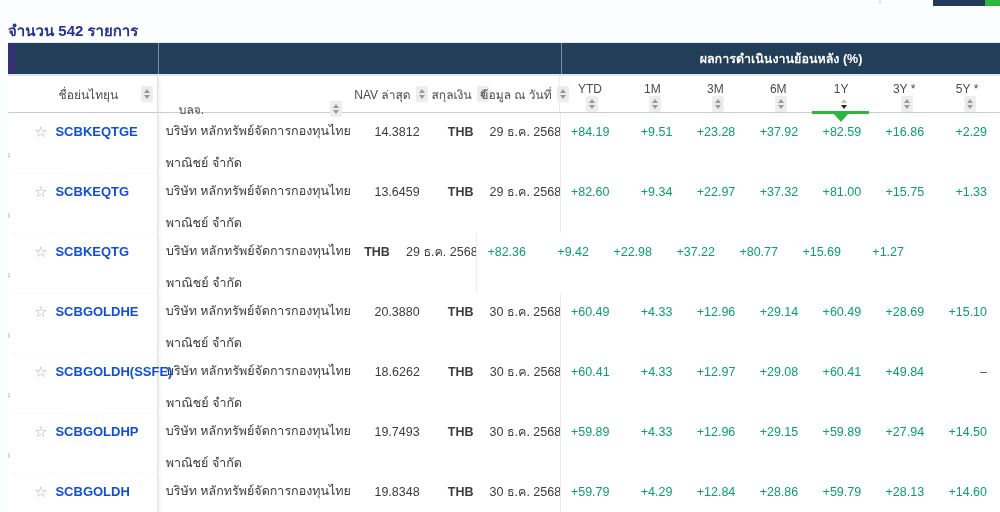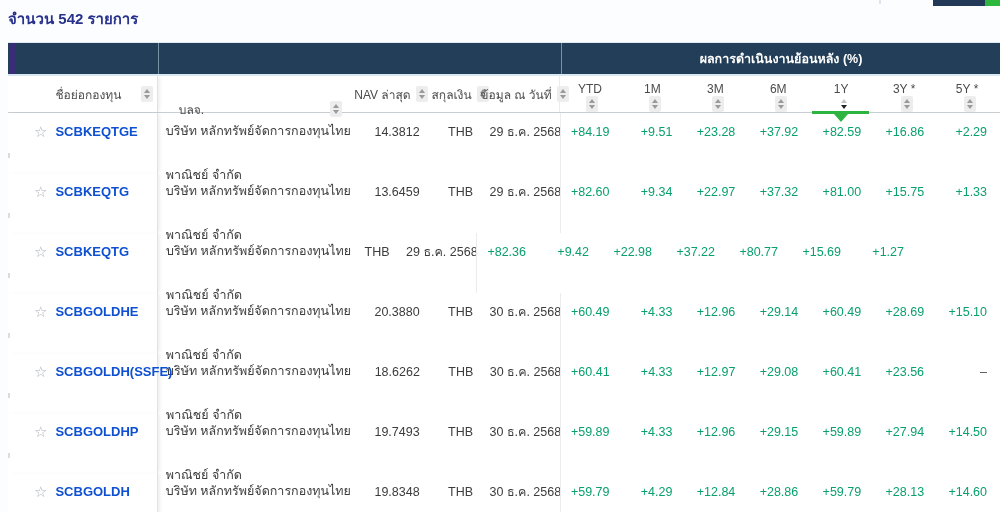--- a/index.html
+++ b/index.html
@@ -6,21 +6,21 @@
   body{width:1000px;height:512px;overflow:hidden;background:#fcfdfe;
        font-family:"Liberation Sans","DejaVu Sans",sans-serif;}
   .stage{position:relative;width:1000px;height:512px;overflow:hidden;}
 
   
   .cut{position:absolute;top:0;height:6px;}
   .cut.navy{left:933px;width:52px;background:#223a57;}
   .cut.green{left:985px;width:15px;background:#2db83d;}
   .cut.edge{left:879px;width:2px;height:4px;background:#e3e3ee;}
 
-  .title{position:absolute;left:8px;top:7px;font-size:15px;font-weight:bold;color:#28328c;}
+  .title{position:absolute;left:8px;top:19px;font-size:15px;font-weight:bold;color:#28328c;}
 
   .table{position:absolute;left:8px;top:42px;width:992px;height:470px;background:#a21caf;
          border-top:1px solid #dcebf3;}
 
   
   .ghead{display:flex;height:31px;background:#233e58;border-bottom:2px solid #d9e9f2;}
   .gcell{height:100%;}
   .gcell.c1{width:150px;position:relative;border-right:1px solid rgba(186,216,233,0.55);}
   .gcell.c2{width:402px;border-right:1px solid rgba(186,216,233,0.55);}
   .gcell.c3{flex:1;display:flex;align-items:center;justify-content:center;
@@ -60,23 +60,23 @@
 
   
   .trow{display:flex;height:60px;font-size:12.5px;color:#3c3c3c;background:#fff;}
   .cell{box-sizing:border-box;}
   .c-fund{width:150px;position:relative;padding-top:10px;display:flex;align-items:flex-start;}
   .tick{position:absolute;left:0;top:40px;width:2px;height:5px;background:#dcdcdc;}
   .star{margin-left:26px;font-size:15px;line-height:17px;color:#aeb5bc;cursor:pointer;}
   .flink{margin-left:8px;font-size:13px;line-height:17px;font-weight:bold;color:#0f50d2;cursor:pointer;}
   .c-manager{width:190px;padding:10px 10px 0 8px;}
   .mline{display:block;line-height:17px;white-space:nowrap;}
-  .mline.m2{margin-top:27px;}
+  .mline.m2{margin-top:15px;}
   .c-nav{width:84px;padding:11px 12px 0 0;text-align:right;line-height:17px;}
-  .c-currency{width:58px;padding-top:11px;text-align:center;line-height:17px;}
+  .c-currency{width:58px;padding-top:11px;text-align:center;line-height:17px;font-weight:bold;}
   .c-date{width:70px;padding-top:11px;text-align:center;line-height:17px;white-space:nowrap;}
   .c-perf{width:63px;padding:11px 13px 0 0;text-align:right;line-height:17px;}
   .c-perf .pos{color:#0aa06e;}
   .c-perf .na{color:#4a4a4a;}
 </style>
 </head>
 <body>
 
 <div class="stage">
 
@@ -93,21 +93,21 @@
         <span class="accent"></span>
       </div>
       <div class="gcell c2"></div>
       <div class="gcell c3">
         <span>ผลการดำเนินงานย้อนหลัง (%)</span>
       </div>
     </div>
 
     <div class="chead" id="chead">
       <div class="hcell h-fund col-sticky">
-        <span>ชื่อย่อกองทุน</span>
+        <span>ชื่อย่นไทยุน</span>
         <span class="sic">
             <i class="tu"></i>
             <i class="td"></i>
           </span>
       </div>
       <div class="hcell h-manager">
         <span>บลจ.</span>
         <span class="sic">
             <i class="tu"></i>
             <i class="td"></i>
@@ -283,21 +283,21 @@
             <span class="mline m2">พาณิชย์ จำกัด</span>
           </div>
           <div class="cell c-nav">18.6262</div>
           <div class="cell c-currency">THB</div>
           <div class="cell c-date">30 ธ.ค. 2568</div>
           <div class="cell c-perf sep-left"><span class="pos">+60.41</span></div>
           <div class="cell c-perf"><span class="pos">+4.33</span></div>
           <div class="cell c-perf"><span class="pos">+12.97</span></div>
           <div class="cell c-perf"><span class="pos">+29.08</span></div>
           <div class="cell c-perf"><span class="pos">+60.41</span></div>
-          <div class="cell c-perf"><span class="pos">+23.56</span></div>
+          <div class="cell c-perf"><span class="pos">+49.84</span></div>
           <div class="cell c-perf"><span class="na">–</span></div>
         </div>
         <div class="trow">
           <div class="cell c-fund col-sticky">
             <span class="tick"></span>
             <span class="star">☆</span>
             <span class="flink">SCBGOLDHP</span>
           </div>
           <div class="cell c-manager">
             <span class="mline">บริษัท หลักทรัพย์จัดการกองทุนไทย</span>

